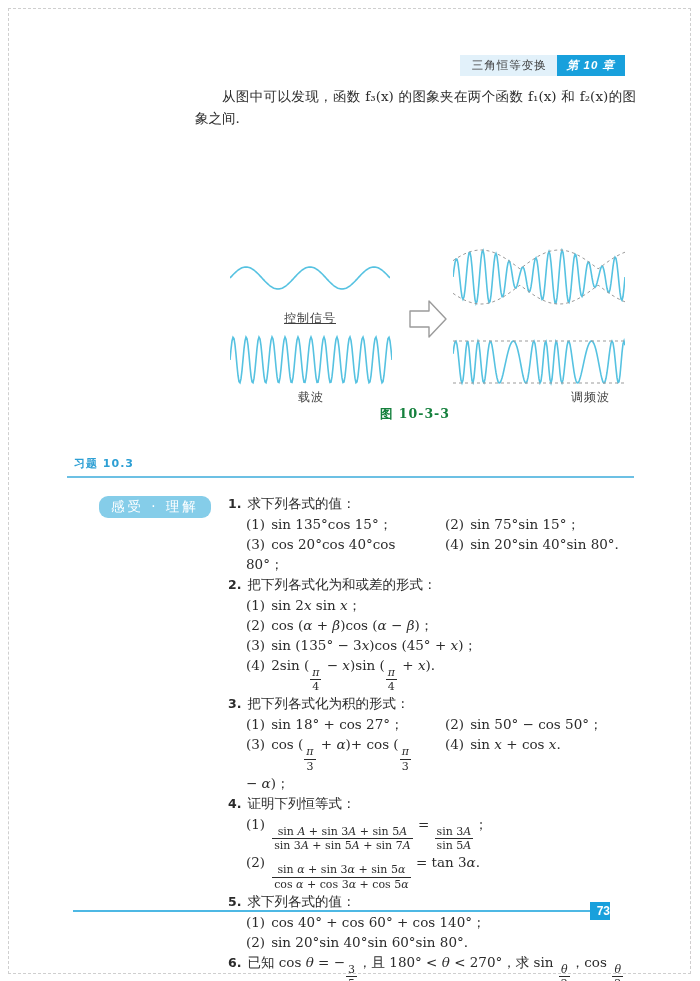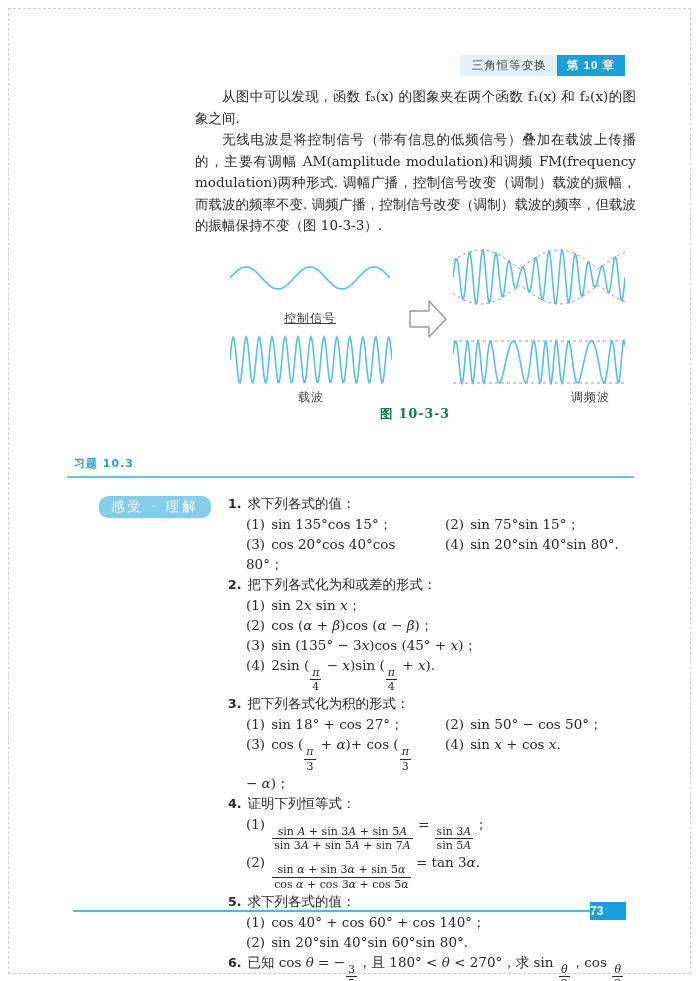--- a/index.html
+++ b/index.html
@@ -8,21 +8,21 @@
     font-family:"DejaVu Serif","Liberation Serif",serif;color:#2b2b2b;
   }
   .page-border{
     position:absolute;left:8px;top:8px;right:9px;bottom:7px;
     border:1px dashed #cfcfcf;pointer-events:none;
   }
   
   .chapter-header{position:absolute;top:55px;right:75px;display:flex;align-items:stretch;
     font-family:"Liberation Sans","DejaVu Sans",sans-serif;font-size:11.5px;}
   .section-label{background:#e2f1fa;color:#3a3a3a;padding:3px 10px 3px 12px;letter-spacing:1px;}
-  .chapter-badge{background:#18a0dc;color:#ffffff;font-weight:bold;padding:3px 10px;letter-spacing:1px;}
+  .chapter-badge{background:#18a0dc;color:#ffffff;font-weight:bold;padding:3px 10px;letter-spacing:1px;font-style:italic;}
   
   .body-text{position:absolute;left:195px;top:86px;width:441px;
     font-size:13.5px;line-height:21.5px;text-align:justify;}
   .body-text p{margin:0;text-indent:2em;}
   
   .figure{position:absolute;left:195px;top:246px;width:440px;height:178px;}
   .figure svg{position:absolute;display:block;}
   .fig-label{position:absolute;font-size:12px;color:#3f3f3f;text-align:center;letter-spacing:1px;}
   .fig-caption{position:absolute;left:0;top:160px;width:100%;text-align:center;
     font-size:12.5px;color:#15803d;letter-spacing:1px;font-weight:bold;}
@@ -43,38 +43,37 @@
   .items-col .problem-item{display:block;}
   .problem-item{padding-left:18px;}
   .it-label{margin-right:6px;}
   i{font-style:italic;}
   .frac{display:inline-flex;flex-direction:column;text-align:center;vertical-align:-0.55em;
     font-size:11px;line-height:1.2;padding:0 1px;}
   .frac .num{border-bottom:1px solid #2b2b2b;padding:0 2px;}
   .frac .den{padding:0 2px;}
   
   .footer-divider{position:absolute;left:73px;top:910px;width:519px;height:2px;background:#4db8e4;}
-  .page-number-badge{position:absolute;left:590px;top:902px;width:36px;height:18px;background:#18a0dc;
-    color:#ffffff;font-size:12px;font-weight:bold;text-align:left;line-height:18px;
+  .page-number-badge{position:absolute;left:590px;top:902px;width:20px;height:18px;background:#18a0dc;
+    color:#ffffff;font-size:12px;font-weight:bold;text-align:right;line-height:18px;
     font-family:"Liberation Sans","DejaVu Sans",sans-serif;}
 </style>
 </head>
 <body>
 
 <div class="page">
   <div class="page-border"></div>
 
   <div class="chapter-header">
     <span class="section-label">三角恒等变换</span>
     <span class="chapter-badge">第 10 章</span>
   </div>
 
   <div class="body-text">
     <p>从图中可以发现，函数 f₃(x) 的图象夹在两个函数 f₁(x) 和 f₂(x)的图象之间.</p>
-    <p>无线电波是将控制信号（带有信息的低频信号）叠加在载波上传播的，主要有调幅 AM(amplitude modulation)和调频 FM(frequency modulation)两种形式. 调幅广播，控制信号改变（调制）载波的振幅，而载波的频率不变. 调频广播，控制信号改变（调制）载波的频率，但载波的振幅保持不变（图 10-3-3）.</p>
   </div>
 
   <div class="figure">
     <svg style="left:35px;top:12px;" width="160" height="40">
         <path d="M0.0,20.0L1.0,18.9L2.0,17.9L3.0,16.8L4.0,15.8L5.0,14.8L6.0,13.9L7.0,13.0L8.0,12.2L9.0,11.5L10.0,10.9L11.0,10.3L12.0,9.8L13.0,9.5L14.0,9.2L15.0,9.1L16.0,9.0L17.0,9.1L18.0,9.2L19.0,9.5L20.0,9.8L21.0,10.3L22.0,10.9L23.0,11.5L24.0,12.2L25.0,13.0L26.0,13.9L27.0,14.8L28.0,15.8L29.0,16.8L30.0,17.9L31.0,18.9L32.0,20.0L33.0,21.1L34.0,22.1L35.0,23.2L36.0,24.2L37.0,25.2L38.0,26.1L39.0,27.0L40.0,27.8L41.0,28.5L42.0,29.1L43.0,29.7L44.0,30.2L45.0,30.5L46.0,30.8L47.0,30.9L48.0,31.0L49.0,30.9L50.0,30.8L51.0,30.5L52.0,30.2L53.0,29.7L54.0,29.1L55.0,28.5L56.0,27.8L57.0,27.0L58.0,26.1L59.0,25.2L60.0,24.2L61.0,23.2L62.0,22.1L63.0,21.1L64.0,20.0L65.0,18.9L66.0,17.9L67.0,16.8L68.0,15.8L69.0,14.8L70.0,13.9L71.0,13.0L72.0,12.2L73.0,11.5L74.0,10.9L75.0,10.3L76.0,9.8L77.0,9.5L78.0,9.2L79.0,9.1L80.0,9.0L81.0,9.1L82.0,9.2L83.0,9.5L84.0,9.8L85.0,10.3L86.0,10.9L87.0,11.5L88.0,12.2L89.0,13.0L90.0,13.9L91.0,14.8L92.0,15.8L93.0,16.8L94.0,17.9L95.0,18.9L96.0,20.0L97.0,21.1L98.0,22.1L99.0,23.2L100.0,24.2L101.0,25.2L102.0,26.1L103.0,27.0L104.0,27.8L105.0,28.5L106.0,29.1L107.0,29.7L108.0,30.2L109.0,30.5L110.0,30.8L111.0,30.9L112.0,31.0L113.0,30.9L114.0,30.8L115.0,30.5L116.0,30.2L117.0,29.7L118.0,29.1L119.0,28.5L120.0,27.8L121.0,27.0L122.0,26.1L123.0,25.2L124.0,24.2L125.0,23.2L126.0,22.1L127.0,21.1L128.0,20.0L129.0,18.9L130.0,17.9L131.0,16.8L132.0,15.8L133.0,14.8L134.0,13.9L135.0,13.0L136.0,12.2L137.0,11.5L138.0,10.9L139.0,10.3L140.0,9.8L141.0,9.5L142.0,9.2L143.0,9.1L144.0,9.0L145.0,9.1L146.0,9.2L147.0,9.5L148.0,9.8L149.0,10.3L150.0,10.9L151.0,11.5L152.0,12.2L153.0,13.0L154.0,13.9L155.0,14.8L156.0,15.8L157.0,16.8L158.0,17.9L159.0,18.9L160.0,20.0" fill="none" stroke="#56c2e1" stroke-width="1.6"></path>
       </svg>
     <svg style="left:258px;top:2px;" width="172" height="58">
         <path d="M0.0,29.0L1.0,21.2L2.0,14.6L3.0,10.9L4.0,11.1L5.0,15.4L6.0,23.2L7.0,32.8L8.0,42.0L9.0,48.7L10.0,51.3L11.0,48.9L12.0,41.8L13.0,31.6L14.0,20.4L15.0,10.7L16.0,4.9L17.0,4.4L18.0,9.4L19.0,18.9L20.0,30.9L21.0,42.7L22.0,51.6L23.0,55.6L24.0,53.6L25.0,46.2L26.0,34.9L27.0,22.2L28.0,11.0L29.0,3.8L30.0,2.2L31.0,6.6L32.0,15.9L33.0,28.0L34.0,40.2L35.0,49.8L36.0,54.6L37.0,53.7L38.0,47.3L39.0,37.1L40.0,25.4L41.0,14.8L42.0,7.6L43.0,5.4L44.0,8.4L45.0,15.8L46.0,25.8L47.0,36.0L48.0,44.2L49.0,48.7L50.0,48.7L51.0,44.4L52.0,37.0L53.0,28.3L54.0,20.4L55.0,14.9L56.0,12.9L57.0,14.5L58.0,19.1L59.0,25.4L60.0,31.9L61.0,37.1L62.0,39.9L63.0,40.1L64.0,37.8L65.0,34.0L66.0,29.6L67.0,25.8L68.0,22.2L69.0,19.6L70.0,19.0L71.0,20.7L72.0,24.8L73.0,30.4L74.0,36.4L75.0,41.3L76.0,43.8L77.0,43.0L78.0,38.9L79.0,32.1L80.0,23.9L81.0,16.4L82.0,11.2L83.0,9.8L84.0,12.7L85.0,19.6L86.0,29.0L87.0,38.9L88.0,47.1L89.0,51.5L90.0,51.0L91.0,45.4L92.0,35.9L93.0,24.6L94.0,13.8L95.0,6.2L96.0,3.5L97.0,6.5L98.0,14.6L99.0,26.1L100.0,38.4L101.0,48.8L102.0,54.9L103.0,55.2L104.0,49.7L105.0,39.6L106.0,27.0L107.0,14.9L108.0,6.0L109.0,2.2L110.0,4.4L111.0,12.0L112.0,23.2L113.0,35.6L114.0,46.4L115.0,53.1L116.0,54.4L117.0,50.0L118.0,41.2L119.0,29.9L120.0,18.8L121.0,10.2L122.0,6.1L123.0,7.2L124.0,12.9L125.0,22.0L126.0,32.1L127.0,41.0L128.0,46.9L129.0,48.5L130.0,45.8L131.0,39.6L132.0,31.6L133.0,23.5L134.0,17.3L135.0,14.1L136.0,14.3L137.0,17.8L138.0,23.3L139.0,29.5L140.0,34.9L141.0,38.4L142.0,39.4L143.0,38.1L144.0,35.0L145.0,31.1L146.0,27.1L147.0,22.9L148.0,19.6L149.0,18.0L150.0,19.0L151.0,22.5L152.0,28.0L153.0,34.5L154.0,40.3L155.0,44.0L156.0,44.5L157.0,41.5L158.0,35.2L159.0,27.0L160.0,18.7L161.0,12.1L162.0,9.1L163.0,10.4L164.0,16.1L165.0,25.1L166.0,35.4L167.0,44.7L168.0,50.9L169.0,52.3L170.0,48.5L171.0,40.1L172.0,29.0" fill="none" stroke="#56c2e1" stroke-width="1.6"></path>
         <path d="M0.0,12.7L1.0,12.0L2.0,11.3L3.0,10.7L4.0,10.1L5.0,9.4L6.0,8.9L7.0,8.3L8.0,7.7L9.0,7.2L10.0,6.7L11.0,6.2L12.0,5.7L13.0,5.3L14.0,4.9L15.0,4.5L16.0,4.1L17.0,3.8L18.0,3.5L19.0,3.2L20.0,2.9L21.0,2.7L22.0,2.5L23.0,2.4L24.0,2.2L25.0,2.1L26.0,2.1L27.0,2.0L28.0,2.0L29.0,2.0L30.0,2.1L31.0,2.1L32.0,2.3L33.0,2.4L34.0,2.6L35.0,2.8L36.0,3.0L37.0,3.3L38.0,3.5L39.0,3.9L40.0,4.2L41.0,4.6L42.0,5.0L43.0,5.4L44.0,5.8L45.0,6.3L46.0,6.8L47.0,7.3L48.0,7.8L49.0,8.4L50.0,9.0L51.0,9.6L52.0,10.2L53.0,10.8L54.0,11.5L55.0,12.1L56.0,12.8L57.0,13.5L58.0,14.2L59.0,14.9L60.0,15.7L61.0,16.4L62.0,17.1L63.0,17.9L64.0,18.6L65.0,19.4L66.0,20.2L67.0,20.9L68.0,20.1L69.0,19.4L70.0,18.6L71.0,17.9L72.0,17.1L73.0,16.4L74.0,15.6L75.0,14.9L76.0,14.2L77.0,13.5L78.0,12.8L79.0,12.1L80.0,11.5L81.0,10.8L82.0,10.2L83.0,9.6L84.0,9.0L85.0,8.4L86.0,7.8L87.0,7.3L88.0,6.8L89.0,6.3L90.0,5.8L91.0,5.4L92.0,4.9L93.0,4.5L94.0,4.2L95.0,3.8L96.0,3.5L97.0,3.2L98.0,3.0L99.0,2.8L100.0,2.6L101.0,2.4L102.0,2.3L103.0,2.1L104.0,2.1L105.0,2.0L106.0,2.0L107.0,2.0L108.0,2.1L109.0,2.1L110.0,2.2L111.0,2.4L112.0,2.5L113.0,2.7L114.0,3.0L115.0,3.2L116.0,3.5L117.0,3.8L118.0,4.1L119.0,4.5L120.0,4.9L121.0,5.3L122.0,5.7L123.0,6.2L124.0,6.7L125.0,7.2L126.0,7.7L127.0,8.3L128.0,8.9L129.0,9.5L130.0,10.1L131.0,10.7L132.0,11.4L133.0,12.0L134.0,12.7L135.0,13.4L136.0,14.1L137.0,14.8L138.0,15.5L139.0,16.3L140.0,17.0L141.0,17.8L142.0,18.5L143.0,19.3L144.0,20.0L145.0,20.8L146.0,20.3L147.0,19.5L148.0,18.8L149.0,18.0L150.0,17.3L151.0,16.5L152.0,15.8L153.0,15.0L154.0,14.3L155.0,13.6L156.0,12.9L157.0,12.2L158.0,11.6L159.0,10.9L160.0,10.3L161.0,9.7L162.0,9.1L163.0,8.5L164.0,7.9L165.0,7.4L166.0,6.9L167.0,6.4L168.0,5.9L169.0,5.4L170.0,5.0L171.0,4.6L172.0,4.2" fill="none" stroke="#9b9b9b" stroke-width="1" stroke-dasharray="3 3"></path>
         <path d="M0.0,45.3L1.0,46.0L2.0,46.7L3.0,47.3L4.0,47.9L5.0,48.6L6.0,49.1L7.0,49.7L8.0,50.3L9.0,50.8L10.0,51.3L11.0,51.8L12.0,52.3L13.0,52.7L14.0,53.1L15.0,53.5L16.0,53.9L17.0,54.2L18.0,54.5L19.0,54.8L20.0,55.1L21.0,55.3L22.0,55.5L23.0,55.6L24.0,55.8L25.0,55.9L26.0,55.9L27.0,56.0L28.0,56.0L29.0,56.0L30.0,55.9L31.0,55.9L32.0,55.7L33.0,55.6L34.0,55.4L35.0,55.2L36.0,55.0L37.0,54.7L38.0,54.5L39.0,54.1L40.0,53.8L41.0,53.4L42.0,53.0L43.0,52.6L44.0,52.2L45.0,51.7L46.0,51.2L47.0,50.7L48.0,50.2L49.0,49.6L50.0,49.0L51.0,48.4L52.0,47.8L53.0,47.2L54.0,46.5L55.0,45.9L56.0,45.2L57.0,44.5L58.0,43.8L59.0,43.1L60.0,42.3L61.0,41.6L62.0,40.9L63.0,40.1L64.0,39.4L65.0,38.6L66.0,37.8L67.0,37.1L68.0,37.9L69.0,38.6L70.0,39.4L71.0,40.1L72.0,40.9L73.0,41.6L74.0,42.4L75.0,43.1L76.0,43.8L77.0,44.5L78.0,45.2L79.0,45.9L80.0,46.5L81.0,47.2L82.0,47.8L83.0,48.4L84.0,49.0L85.0,49.6L86.0,50.2L87.0,50.7L88.0,51.2L89.0,51.7L90.0,52.2L91.0,52.6L92.0,53.1L93.0,53.5L94.0,53.8L95.0,54.2L96.0,54.5L97.0,54.8L98.0,55.0L99.0,55.2L100.0,55.4L101.0,55.6L102.0,55.7L103.0,55.9L104.0,55.9L105.0,56.0L106.0,56.0L107.0,56.0L108.0,55.9L109.0,55.9L110.0,55.8L111.0,55.6L112.0,55.5L113.0,55.3L114.0,55.0L115.0,54.8L116.0,54.5L117.0,54.2L118.0,53.9L119.0,53.5L120.0,53.1L121.0,52.7L122.0,52.3L123.0,51.8L124.0,51.3L125.0,50.8L126.0,50.3L127.0,49.7L128.0,49.1L129.0,48.5L130.0,47.9L131.0,47.3L132.0,46.6L133.0,46.0L134.0,45.3L135.0,44.6L136.0,43.9L137.0,43.2L138.0,42.5L139.0,41.7L140.0,41.0L141.0,40.2L142.0,39.5L143.0,38.7L144.0,38.0L145.0,37.2L146.0,37.7L147.0,38.5L148.0,39.2L149.0,40.0L150.0,40.7L151.0,41.5L152.0,42.2L153.0,43.0L154.0,43.7L155.0,44.4L156.0,45.1L157.0,45.8L158.0,46.4L159.0,47.1L160.0,47.7L161.0,48.3L162.0,48.9L163.0,49.5L164.0,50.1L165.0,50.6L166.0,51.1L167.0,51.6L168.0,52.1L169.0,52.6L170.0,53.0L171.0,53.4L172.0,53.8" fill="none" stroke="#9b9b9b" stroke-width="1" stroke-dasharray="3 3"></path>

